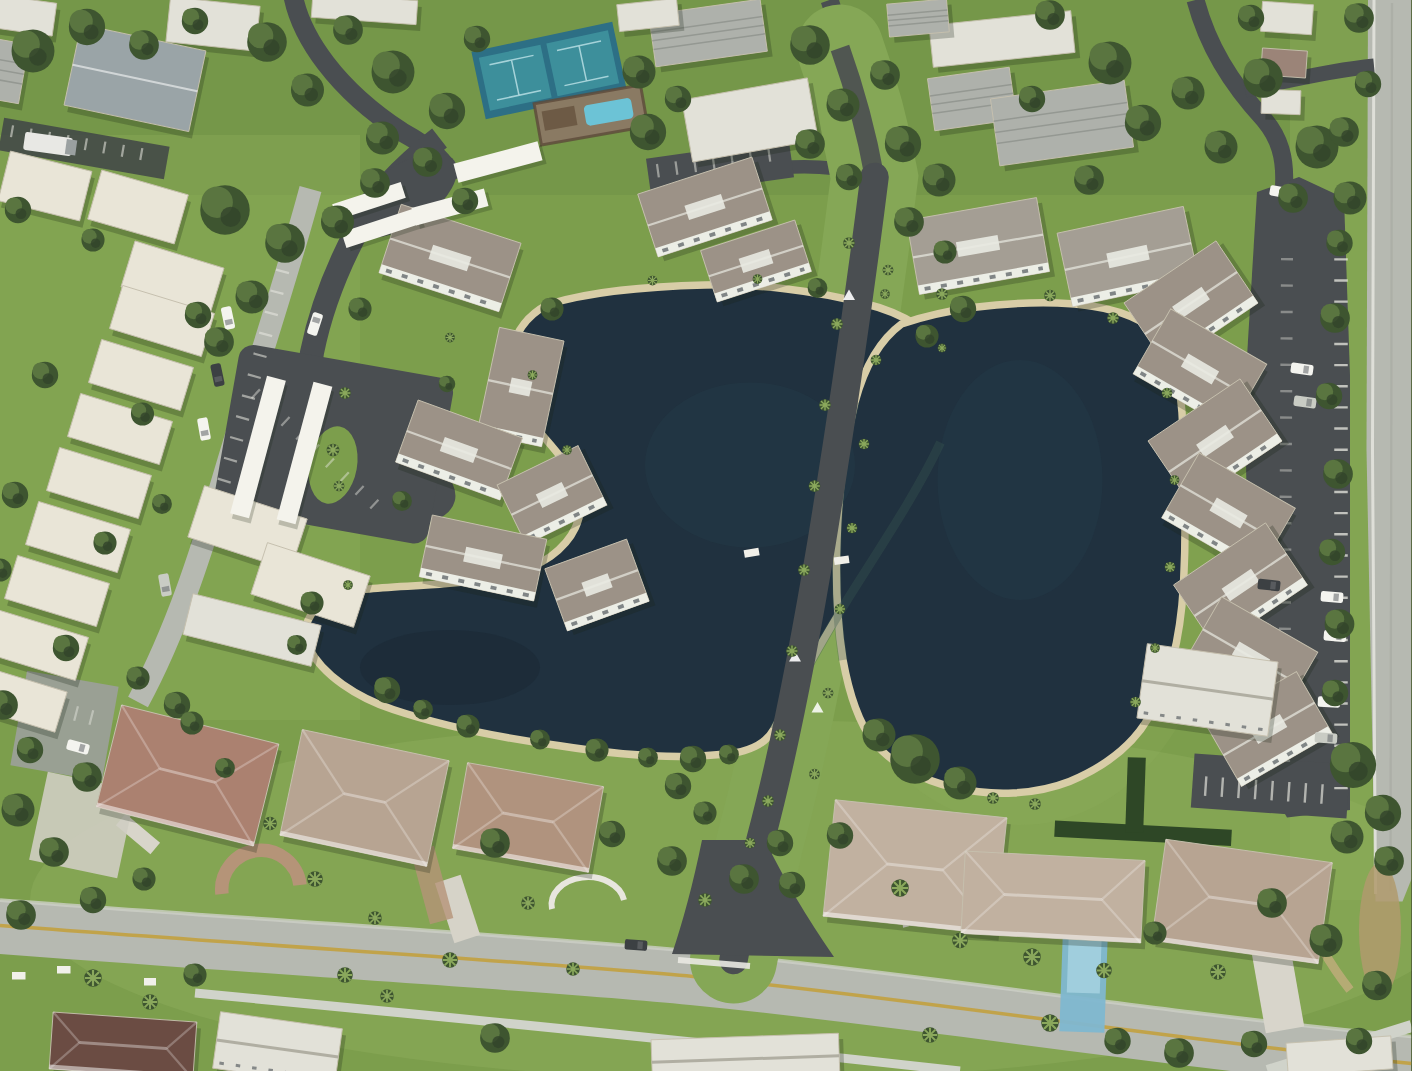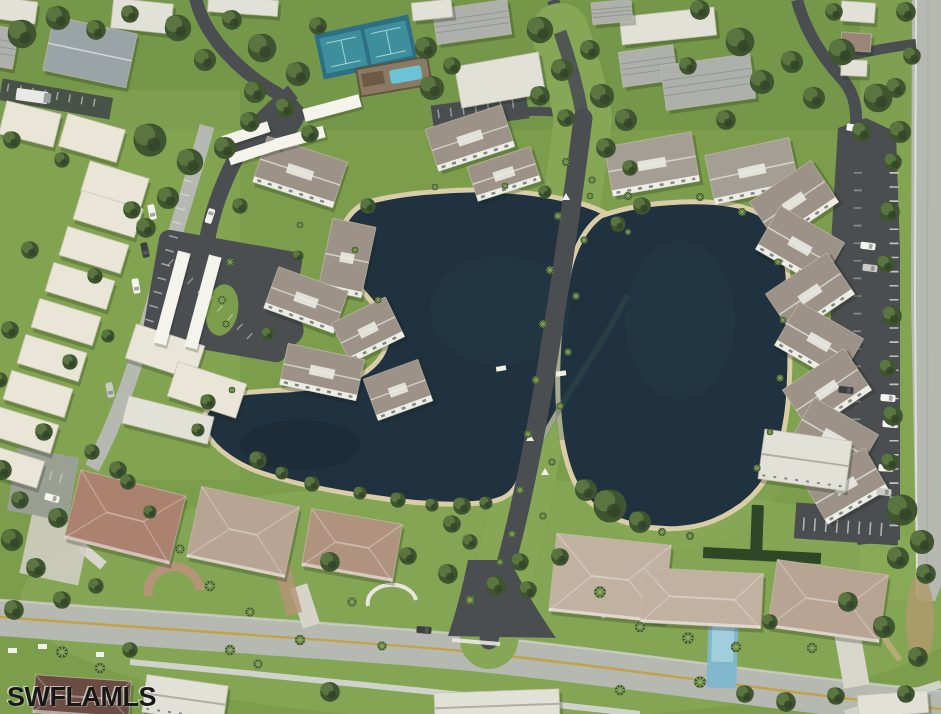--- a/index.html
+++ b/index.html
@@ -765,14 +765,13 @@
         <use href="#palm" transform="translate(258 664) scale(0.7)"></use>
         <use href="#tree" transform="translate(330 692) scale(0.9)"></use>
         <use href="#palm" transform="translate(620 690) scale(0.8)"></use>
         <use href="#palm" transform="translate(700 682) scale(0.9)"></use>
         <use href="#tree" transform="translate(745 694) scale(0.8)"></use>
         <use href="#tree" transform="translate(786 702) scale(0.9)"></use>
         <use href="#tree" transform="translate(836 696) scale(0.8)"></use>
         <use href="#tree" transform="translate(906 694) scale(0.8)"></use>
       </g>
 </svg>
-<div class="watermark">SWFLAMLS</div>
 </div>
 
 </body></html>

